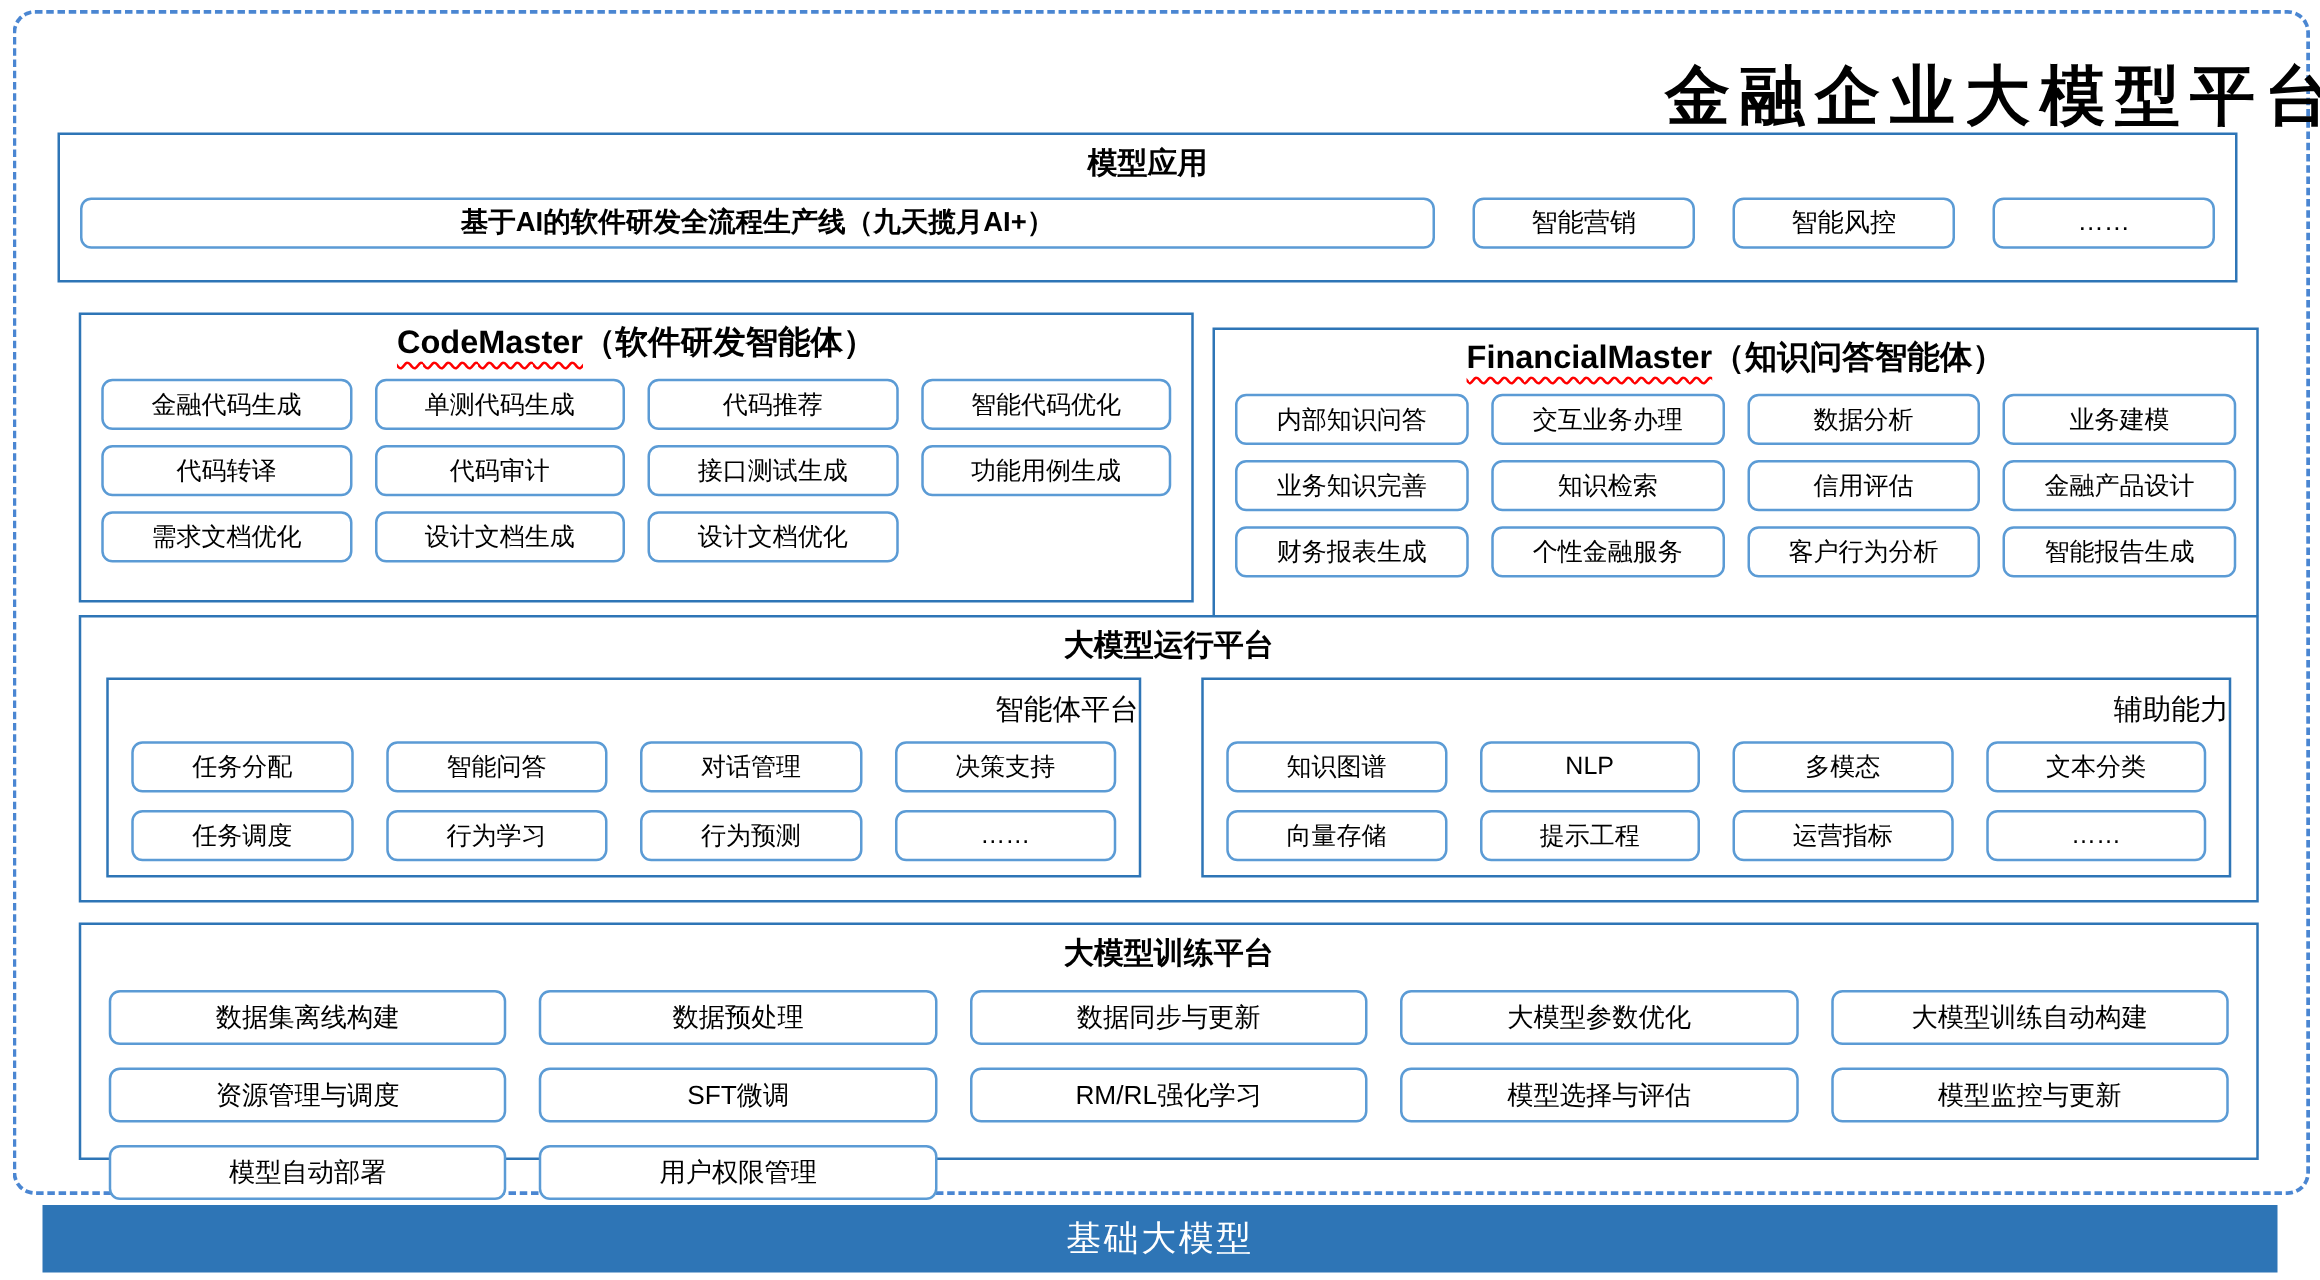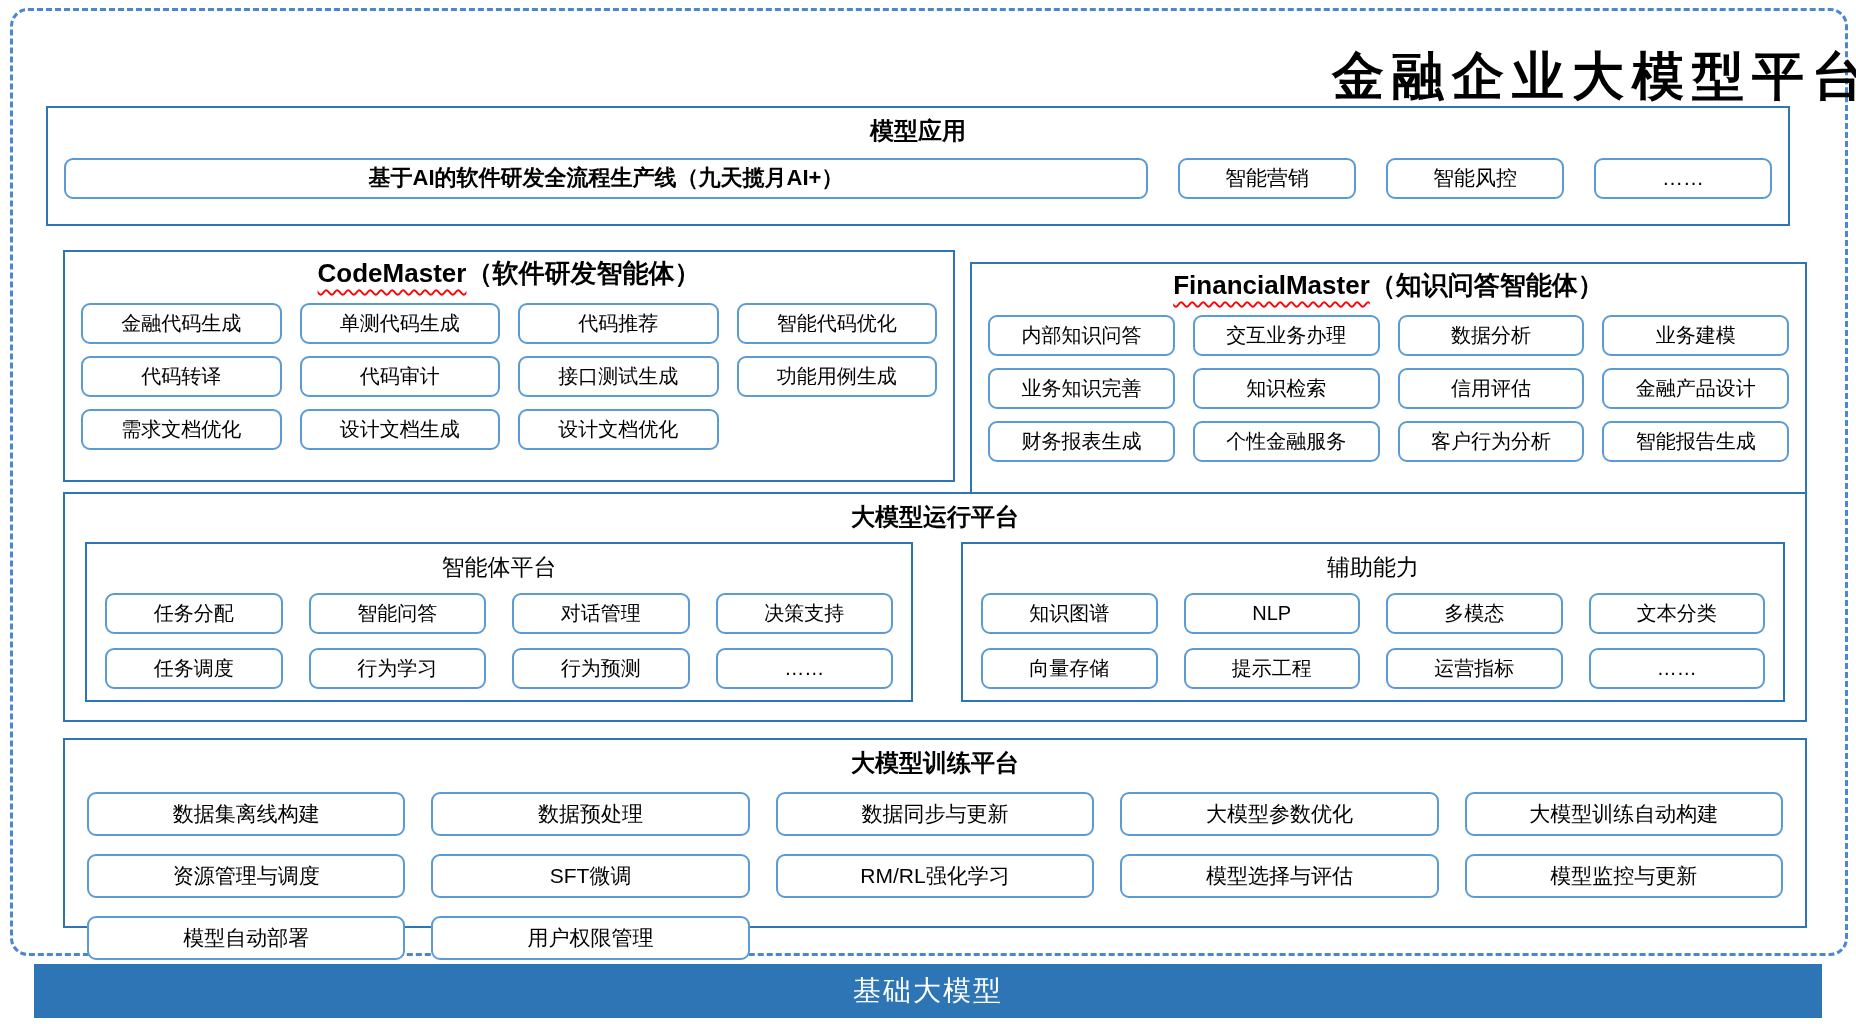--- a/index.html
+++ b/index.html
@@ -54,21 +54,21 @@
     gap:12px 18px;padding:12px 16px 0 16px;
   }
   .grid4 .cap{height:41px;font-size:20px;}
   
   .sec-runtime{left:63px;top:492px;width:1744px;height:230px;}
   .runtime-cols{display:flex;gap:48px;padding:10px 20px 0 20px;}
   .subbox{
     border:2px solid var(--section-border,#2e75b6);box-sizing:border-box;background:#fff;
     height:160px;
   }
-  .subbox .sub-title{text-align:center;font-size:23px;font-weight:normal;padding-top:8px;}
+  .subbox .sub-title{text-align:right;font-size:23px;font-weight:normal;padding-top:8px;}
   .subbox .grid4{padding:10px 18px 0 18px;gap:14px 26px;}
   .sub-agent{width:828px;}
   .sub-aux{flex:1 1 auto;}
   
   .sec-training{left:63px;top:738px;width:1744px;height:190px;}
   .grid6{
     display:grid;grid-template-columns:repeat(5,1fr);
     gap:18px 26px;padding:14px 22px 0 22px;
   }
   .grid6 .cap{height:44px;font-size:21px;}

